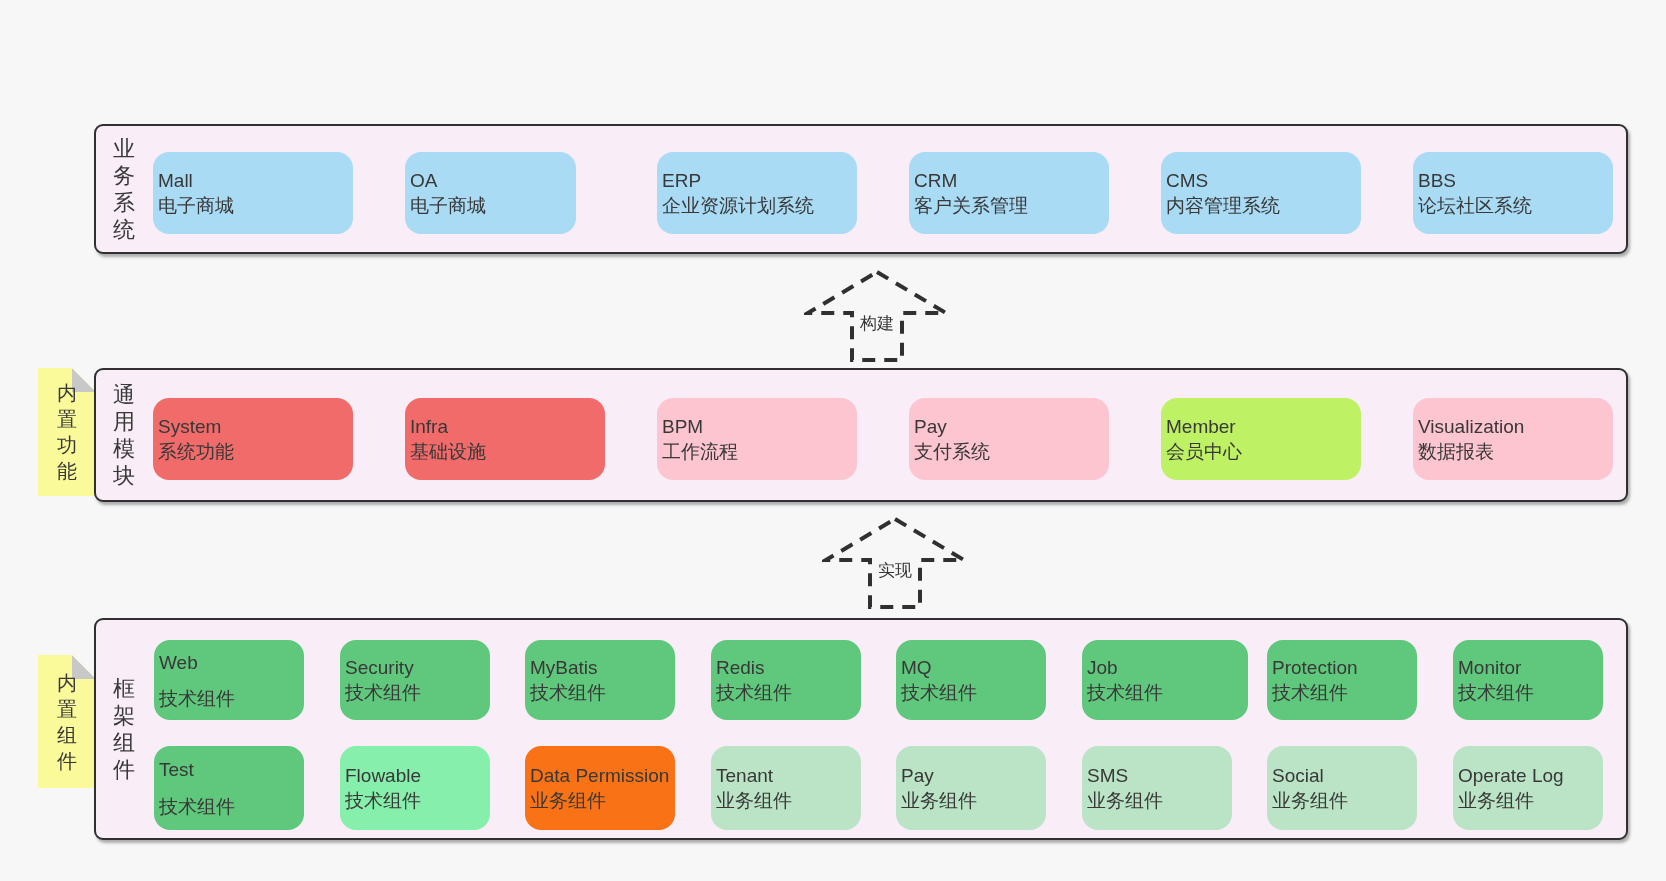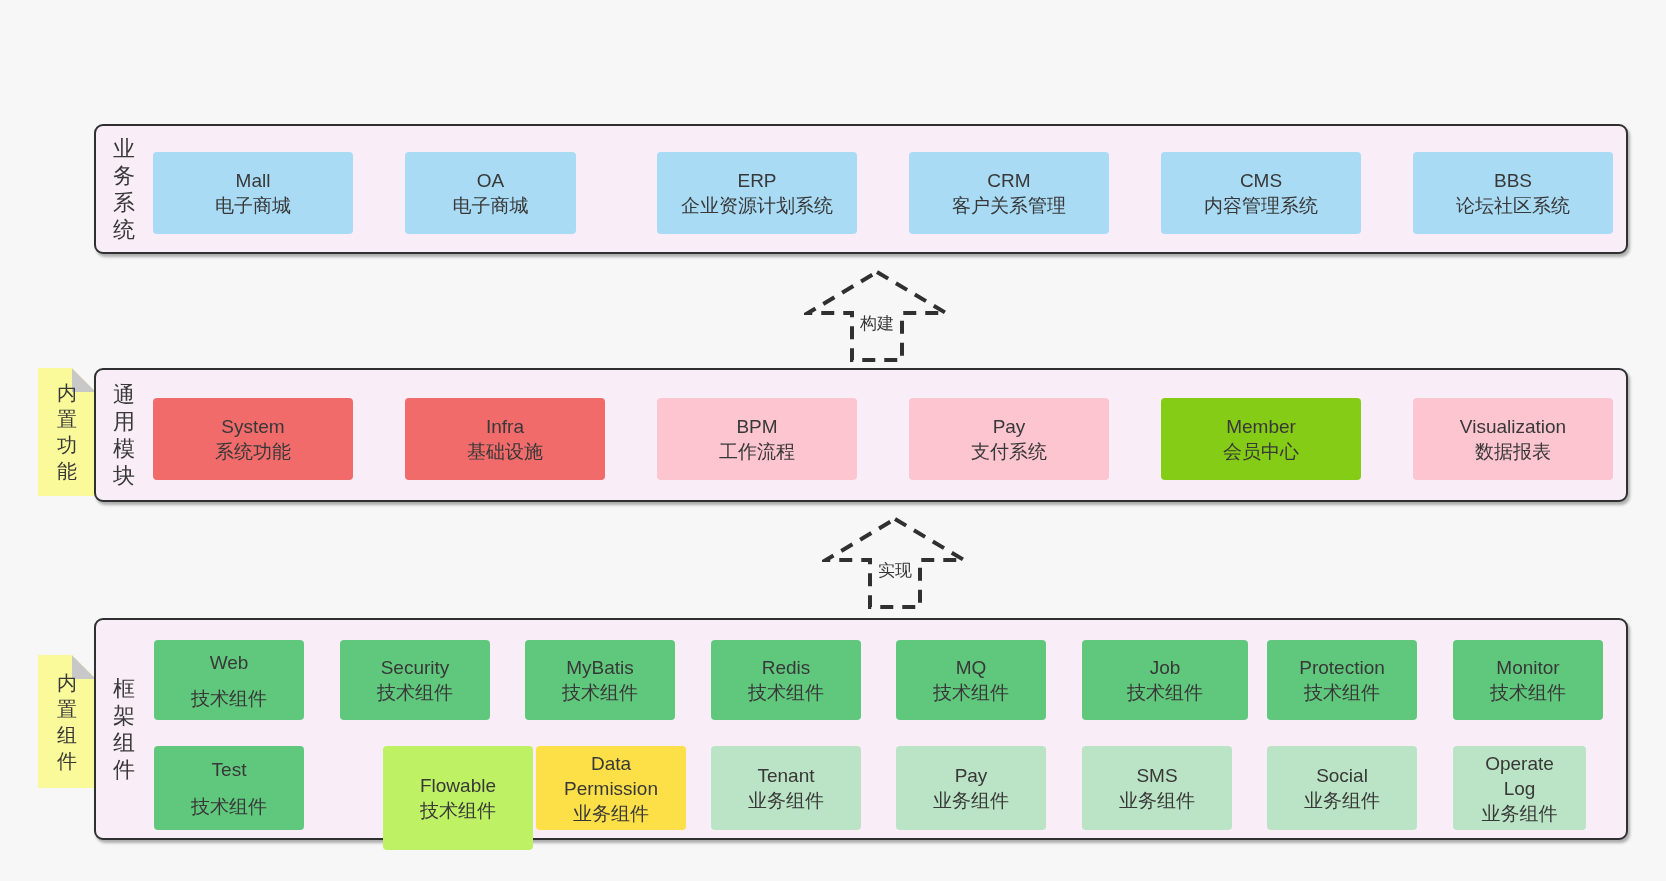--- a/index.html
+++ b/index.html
@@ -27,27 +27,27 @@
   #panel-framework{left:94px;top:618px;width:1534px;height:222px;}
   .side-label{
     position:absolute;left:8px;top:0;bottom:0;width:40px;
     display:flex;align-items:center;justify-content:center;
     font-size:22px;line-height:27px;text-align:center;
     color:var(--text,#383838);
   }
   
   .box{
     position:absolute;
-    border-radius:4px;
+    border-radius:16px;
     display:flex;flex-direction:column;
-    align-items:center;justify-content:center;
+    align-items:flex-start;justify-content:center;
     text-align:center;
     font-size:19px;line-height:25px;
     color:var(--text,#383838);
-    padding:14px;box-sizing:border-box;
+    padding:5px;box-sizing:border-box;
   }
   
   .tab{
     position:absolute;
     background:var(--yellow,#fafa9b);
     clip-path:polygon(0 0,calc(100% - 24px) 0,100% 24px,100% 100%,0 100%);
   }
   #tab-common{left:38px;top:368px;width:58px;height:128px;}
   #tab-framework{left:38px;top:655px;width:58px;height:133px;}
   .tab .fold{
@@ -144,21 +144,21 @@
           <div>基础设施</div>
         </div>
         <div class="box" style="left: 561px; top: 28px; width: 200px; height: 82px; background: rgb(252, 197, 208);">
           <div>BPM</div>
           <div>工作流程</div>
         </div>
         <div class="box" style="left: 813px; top: 28px; width: 200px; height: 82px; background: rgb(252, 197, 208);">
           <div>Pay</div>
           <div>支付系统</div>
         </div>
-        <div class="box" style="left: 1065px; top: 28px; width: 200px; height: 82px; background: #84cc16;">
+        <div class="box" style="left: 1065px; top: 28px; width: 200px; height: 82px; background: #bef264;">
           <div>Member</div>
           <div>会员中心</div>
         </div>
         <div class="box" style="left: 1317px; top: 28px; width: 200px; height: 82px; background: rgb(252, 197, 208);">
           <div>Visualization</div>
           <div>数据报表</div>
         </div>
       </div>
   </div>
 
@@ -201,44 +201,44 @@
           <div>技术组件</div>
         </div>
         <div class="box" style="left: 1357px; top: 20px; width: 150px; height: 80px; background: rgb(96, 200, 124);">
           <div>Monitor</div>
           <div>技术组件</div>
         </div>
         <div class="box" style="left: 58px; top: 126px; width: 150px; height: 84px; background: rgb(96, 200, 124); gap: 12px;">
           <div>Test</div>
           <div>技术组件</div>
         </div>
-        <div class="box" style="left: 244px; top: 126px; width: 150px; height: 104px; background: #bef264; margin-left: 43px;">
+        <div class="box" style="left: 244px; top: 126px; width: 150px; height: 84px; background: #86efac;">
           <div>Flowable</div>
           <div>技术组件</div>
         </div>
-        <div class="box" style="left: 429px; top: 126px; width: 150px; height: 84px; background: #fde047; margin-left: 11px;">
+        <div class="box" style="left: 429px; top: 126px; width: 150px; height: 84px; background: #f97316;">
           <div>Data Permission</div>
           <div>业务组件</div>
         </div>
         <div class="box" style="left: 615px; top: 126px; width: 150px; height: 84px; background: rgb(186, 228, 197);">
           <div>Tenant</div>
           <div>业务组件</div>
         </div>
         <div class="box" style="left: 800px; top: 126px; width: 150px; height: 84px; background: rgb(186, 228, 197);">
           <div>Pay</div>
           <div>业务组件</div>
         </div>
         <div class="box" style="left: 986px; top: 126px; width: 150px; height: 84px; background: rgb(186, 228, 197);">
           <div>SMS</div>
           <div>业务组件</div>
         </div>
         <div class="box" style="left: 1171px; top: 126px; width: 150px; height: 84px; background: rgb(186, 228, 197);">
           <div>Social</div>
           <div>业务组件</div>
         </div>
-        <div class="box" style="left: 1357px; top: 126px; width: 133px; height: 84px; background: rgb(186, 228, 197);">
+        <div class="box" style="left: 1357px; top: 126px; width: 150px; height: 84px; background: rgb(186, 228, 197);">
           <div>Operate Log</div>
           <div>业务组件</div>
         </div>
       </div>
   </div>
 
 </div>
 
 </body></html>

